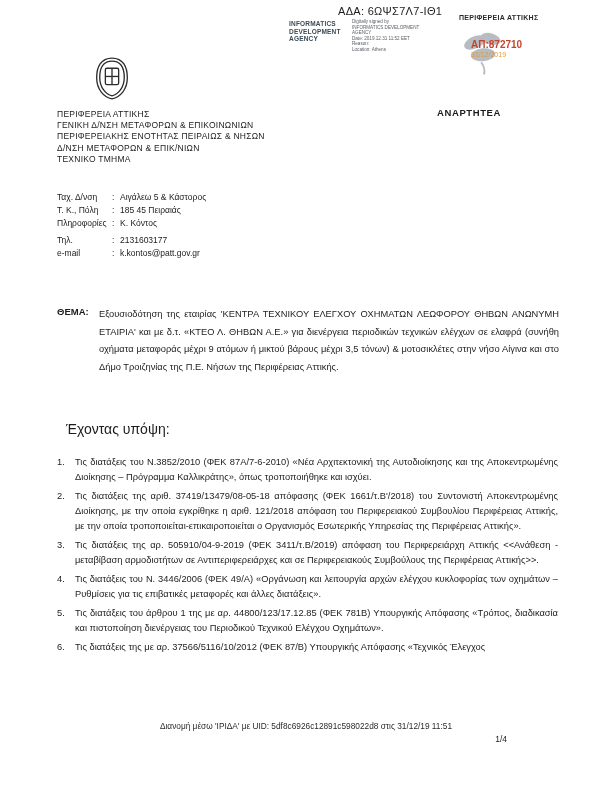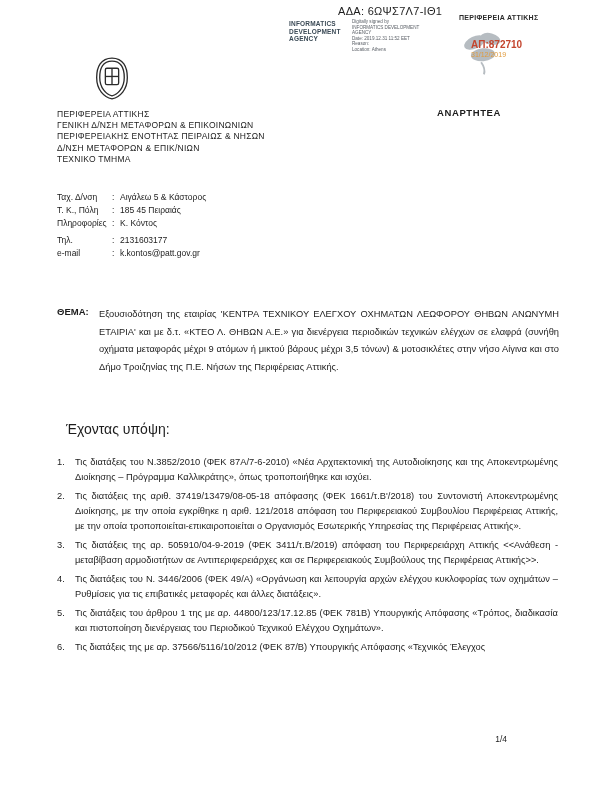--- a/index.html
+++ b/index.html
@@ -154,15 +154,16 @@
     <div class="li">
       <span class="num">5.</span>
       <div class="txt">Τις διατάξεις του άρθρου 1 της με αρ. 44800/123/17.12.85 (ΦΕΚ 781Β) Υπουργικής Απόφασης «Τρόπος, διαδικασία και πιστοποίηση διενέργειας του Περιοδικού Τεχνικού Ελέγχου Οχημάτων».</div>
     </div>
     <div class="li">
       <span class="num">6.</span>
       <div class="txt">Τις διατάξεις της με αρ. 37566/5116/10/2012 (ΦΕΚ 87/Β) Υπουργικής Απόφασης «Τεχνικός Έλεγχος</div>
     </div>
   </div>
 
+  <div class="abs footer">Διανομή μέσω 'ΙΡΙΔΑ' με UID: 5df8c6926c12891c598022d8 στις 31/12/19 11:51</div>
   <div class="abs pagenum">1/4</div>
 
 </div>
 
 </body></html>

